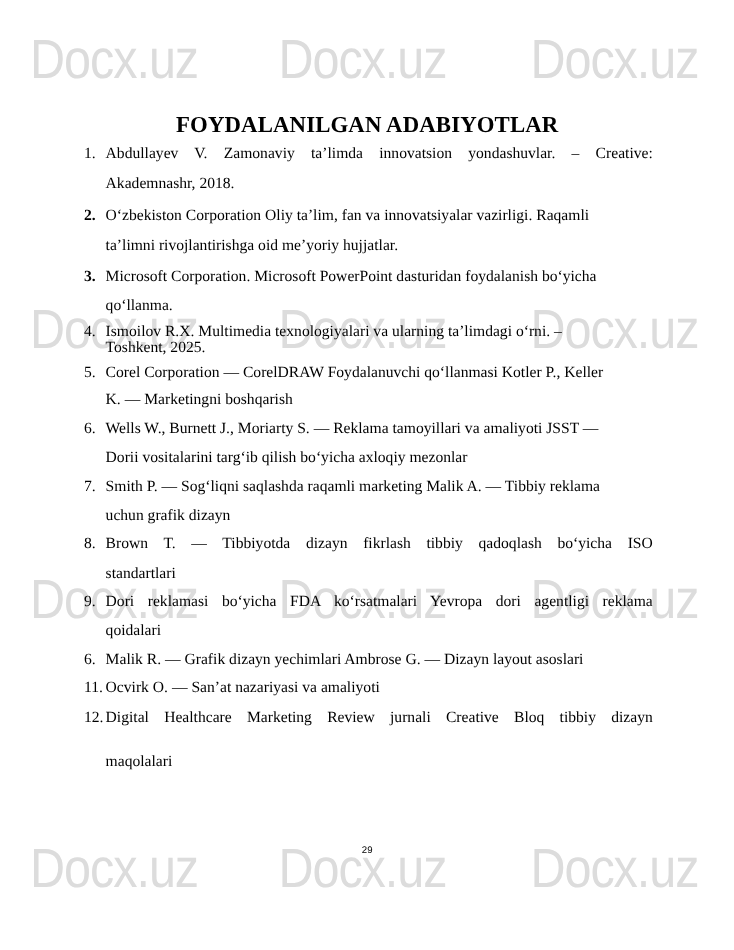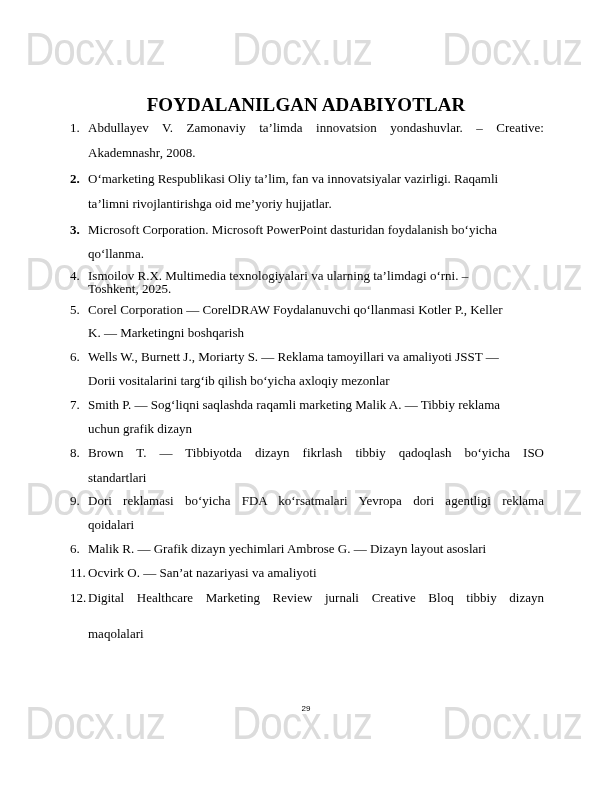--- a/index.html
+++ b/index.html
@@ -47,28 +47,28 @@
   <div class="wm" style="top:700px;left:442px">Docx.uz</div>
 </div>
 
 <div class="page">
   <div class="title">FOYDALANILGAN ADABIYOTLAR</div>
 
   <div class="item" style="top:120px">
     <span class="num">1.</span>
     <div class="text">
       <div class="line just" style="top:0">Abdullayev V. Zamonaviy ta’limda innovatsion yondashuvlar. – Creative:</div>
-      <div class="line" style="top:25px">Akademnashr, 2008.</div>
+      <div class="line" style="top:25px">Akademnashr, 2018.</div>
     </div>
   </div>
 
   <div class="item" style="top:171px">
     <span class="num bold">2.</span>
     <div class="text">
-      <div class="line" style="top:0">O‘marketing Respublikasi Oliy ta’lim, fan va innovatsiyalar vazirligi. Raqamli</div>
+      <div class="line" style="top:0">O‘zbekiston Corporation Oliy ta’lim, fan va innovatsiyalar vazirligi. Raqamli</div>
       <div class="line" style="top:25px">ta’limni rivojlantirishga oid me’yoriy hujjatlar.</div>
     </div>
   </div>
 
   <div class="item" style="top:222px">
     <span class="num bold">3.</span>
     <div class="text">
       <div class="line" style="top:0">Microsoft Corporation. Microsoft PowerPoint dasturidan foydalanish bo‘yicha</div>
       <div class="line" style="top:24px">qo‘llanma.</div>
     </div>

